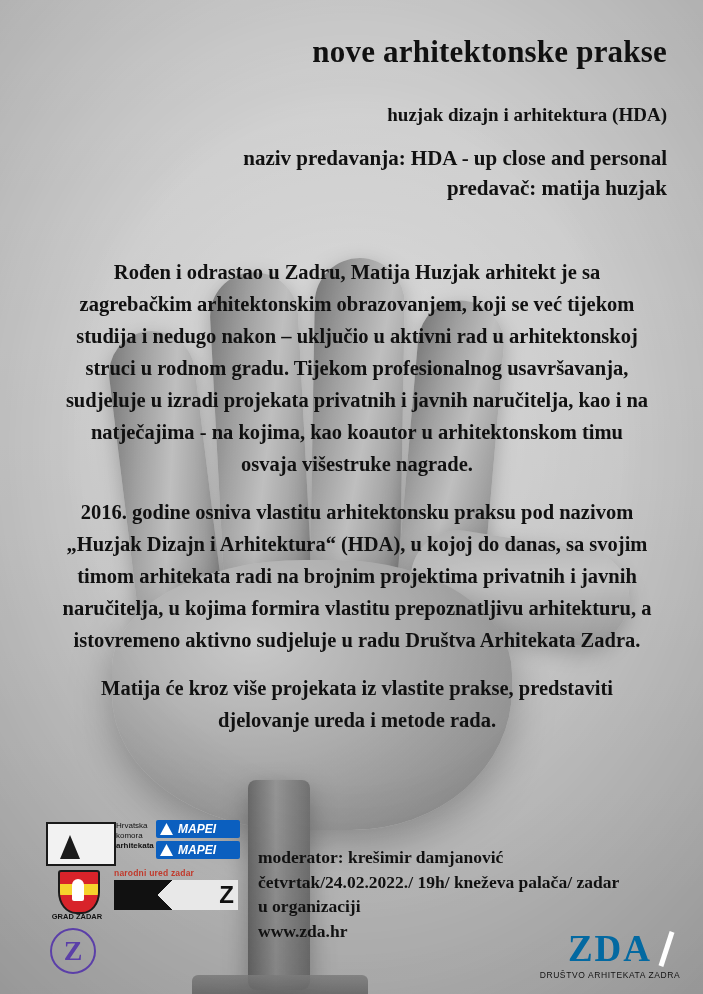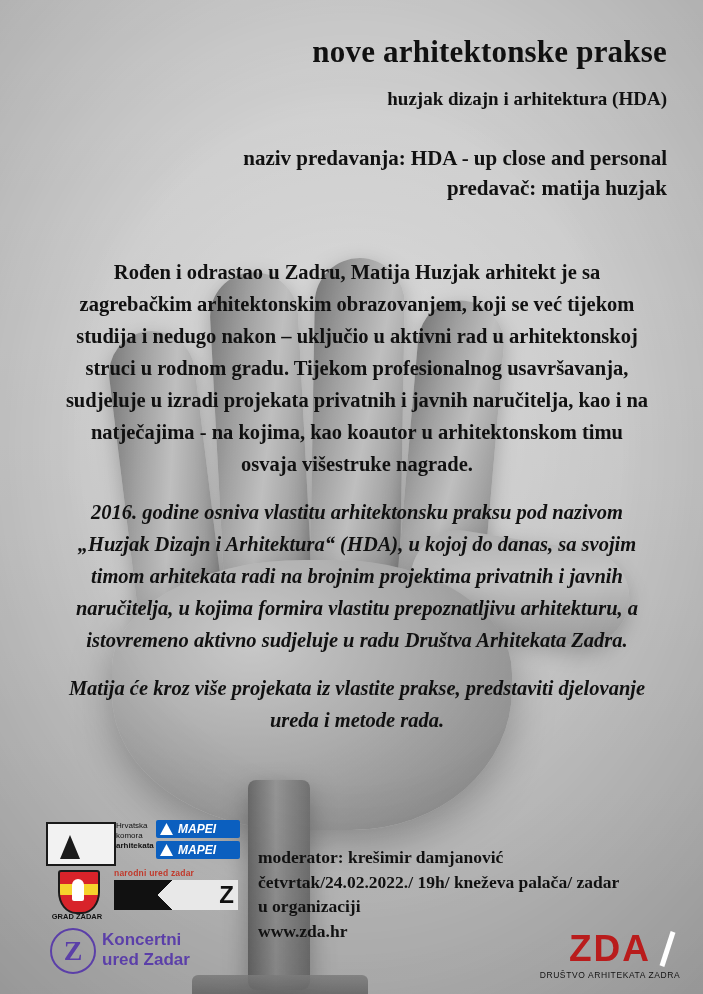--- a/index.html
+++ b/index.html
@@ -108,21 +108,21 @@
     position: absolute;
     top: 34px;
     right: 36px;
     font-size: 31px;
     font-weight: bold;
     letter-spacing: 0.2px;
     white-space: nowrap;
   }
   .subtitle {
     position: absolute;
-    top: 88px;
+    top: 104px;
     right: 36px;
     font-size: 19px;
     font-weight: bold;
     white-space: nowrap;
     text-align: center;
   }
   .lecture-block {
     position: absolute;
     top: 143px;
     right: 36px;
@@ -136,21 +136,21 @@
     position: absolute;
     top: 240px;
     left: 46px;
     width: 622px;
     text-align: center;
     font-size: 20.5px;
     font-weight: bold;
     line-height: 32px;
   }
   .bio p { margin: 16px; }
-  .bio p + p { margin-top: 4px; font-style: italic; }
+  .bio p + p { margin-top: 4px; }
 
   .footer-info {
     position: absolute;
     left: 258px;
     top: 845px;
     font-size: 17.5px;
     font-weight: bold;
     line-height: 24.5px;
   }
   .footer-info div { white-space: nowrap; }
@@ -324,25 +324,25 @@
   }
 
   .logo-zda {
     position: absolute;
     right: 14px;
     bottom: 14px;
     width: 158px;
     text-align: center;
   }
   .zda-mark {
-    font-family: Liberation Sans, sans-serif;
+    font-family: Liberation Serif, serif;
     font-weight: bold;
     font-size: 37px;
     letter-spacing: 2px;
-    color: #b91c1c;
+    color: #0369a1;
     line-height: 40px;
     position: relative;
     display: inline-block;
   }
   .zda-mark .slash {
     position: absolute;
     left: 96px; top: 2px;
     width: 5px; height: 36px;
     background: #ffffff;
     transform: rotate(18deg);
@@ -428,24 +428,20 @@
 
       <div class="logo-nmz">
         <div class="nmz-title">narodni ured zadar</div>
         <div class="nmz-mark">
           <span class="zz">Z</span>
         </div>
       </div>
 
       <div class="logo-koncertni">
         <div class="kz-z">Z</div>
-        <div class="kz-text">
-          <div>Koncertni</div>
-          <div>ured Zadar</div>
-        </div>
       </div>
     </div>
 
     <div class="logo-zda">
       <div class="zda-mark">
         <span>ZDA</span>
         <span class="slash"></span>
       </div>
       <div class="zda-sub">DRUŠTVO ARHITEKATA ZADRA</div>
     </div>

